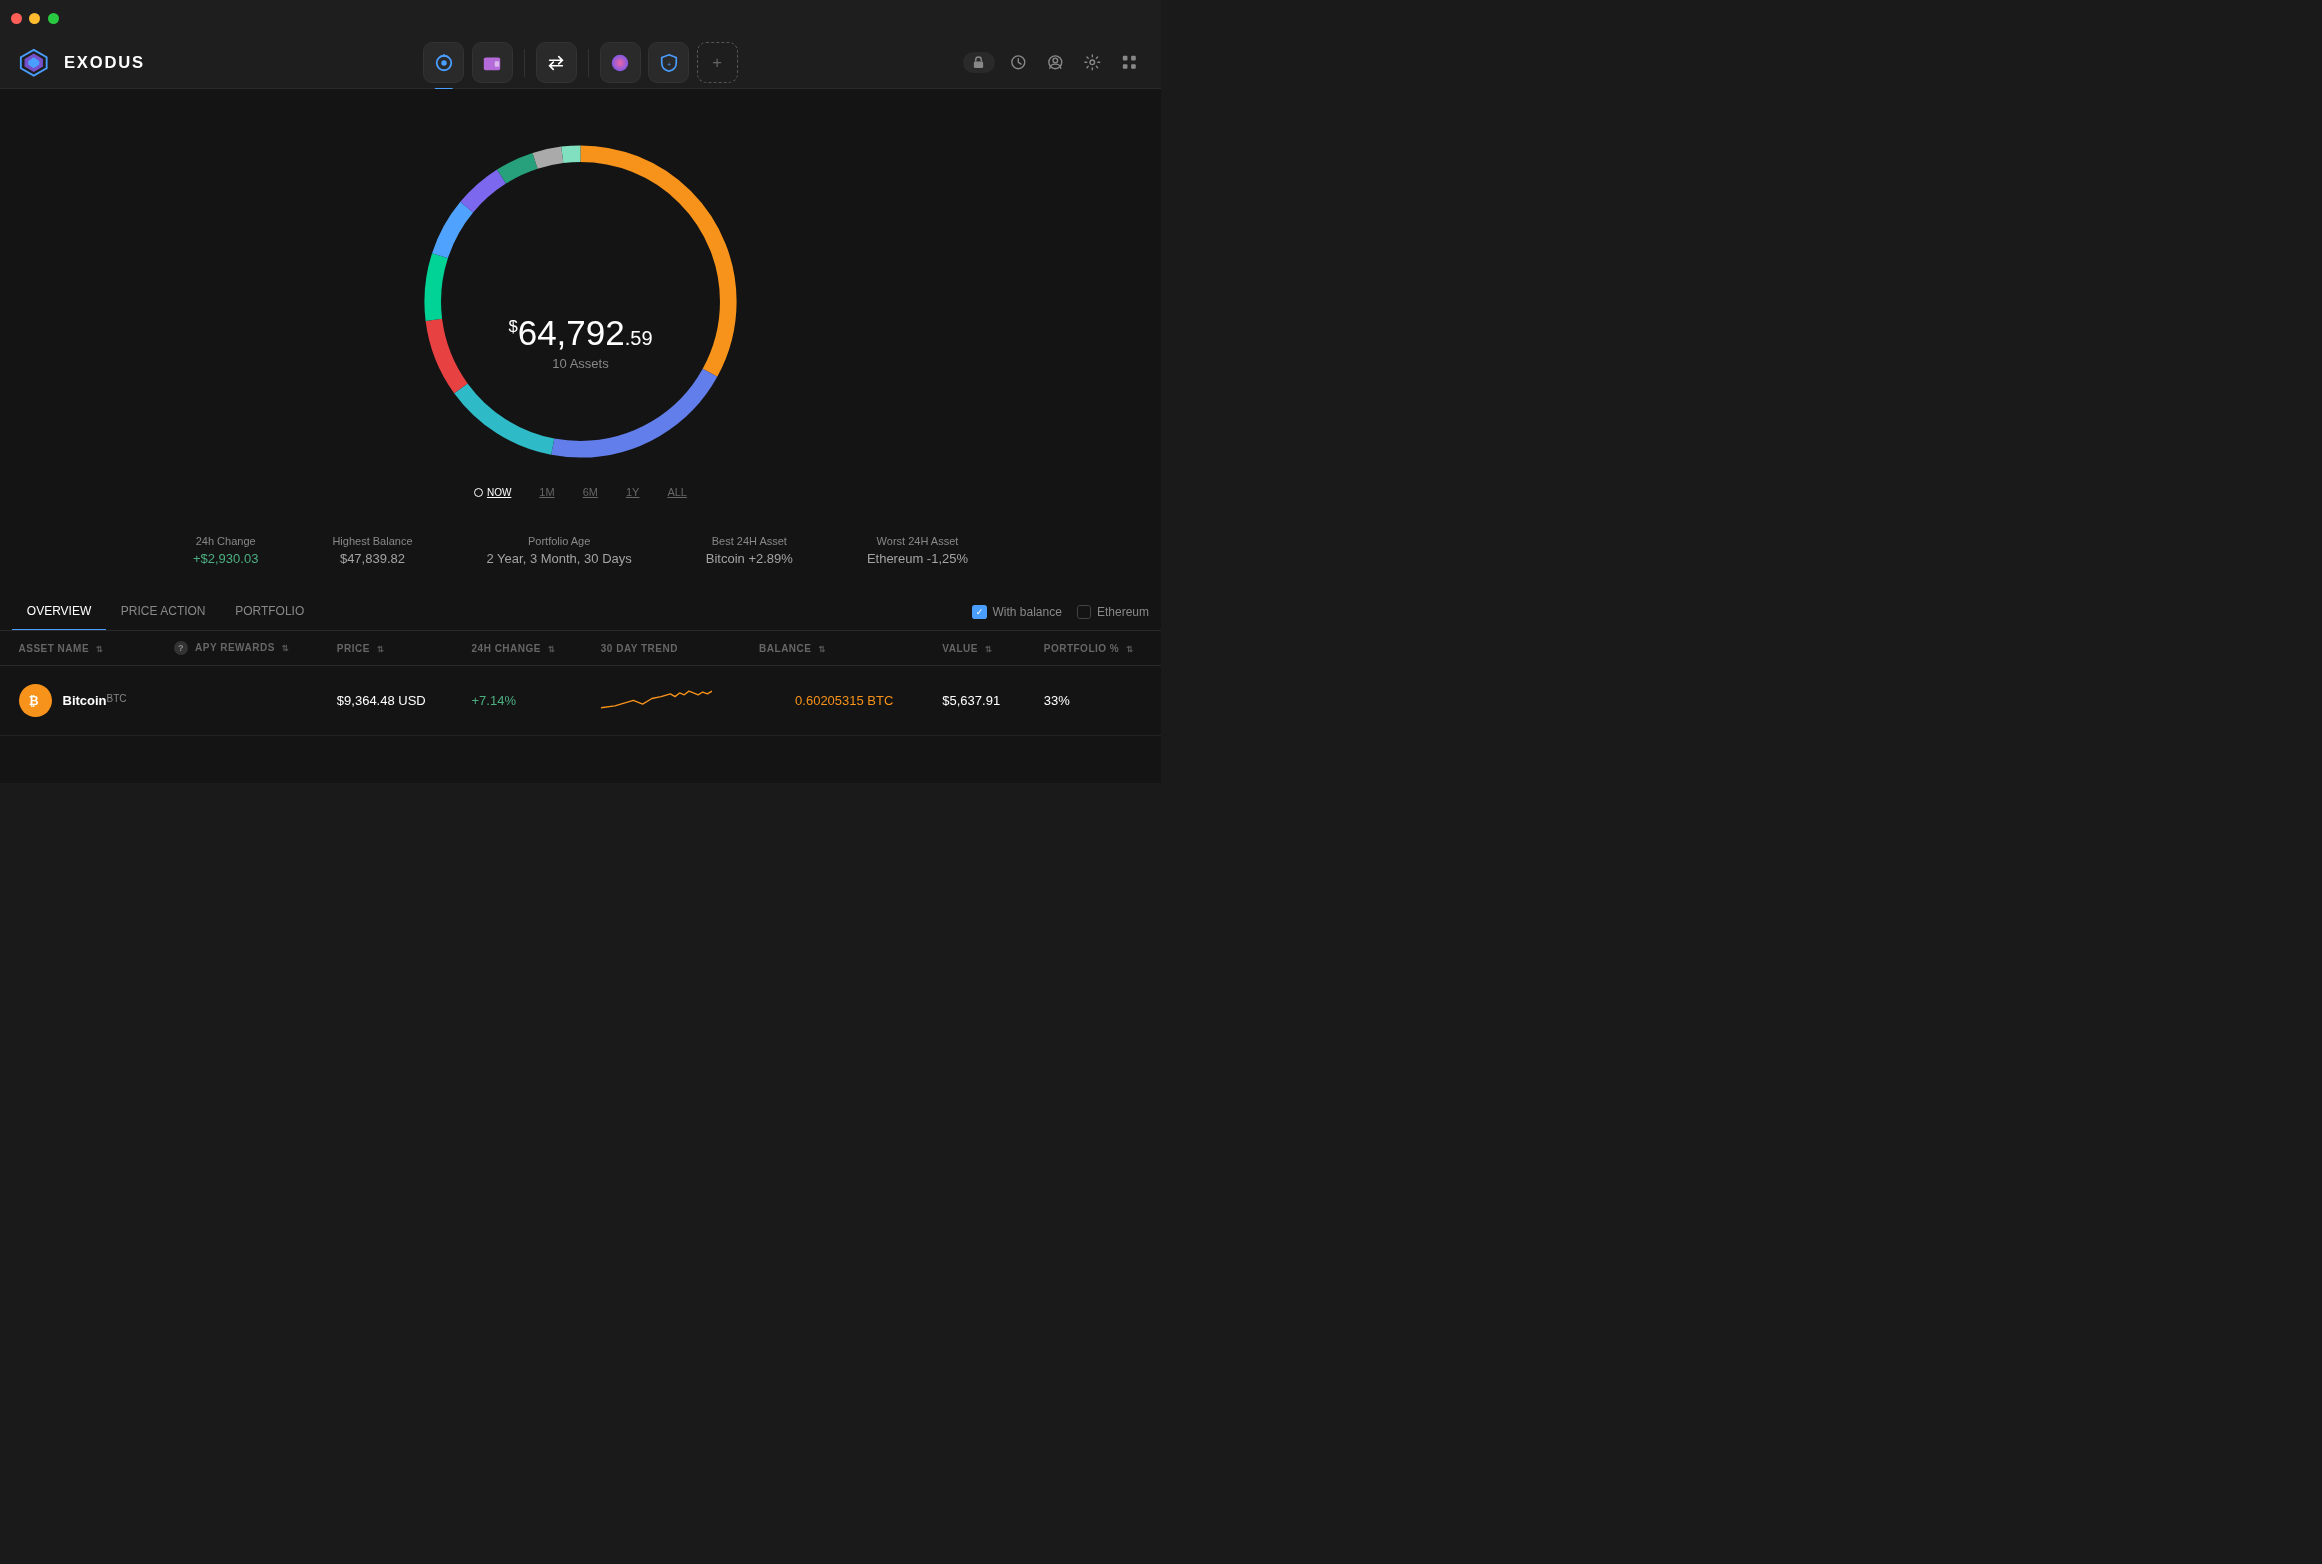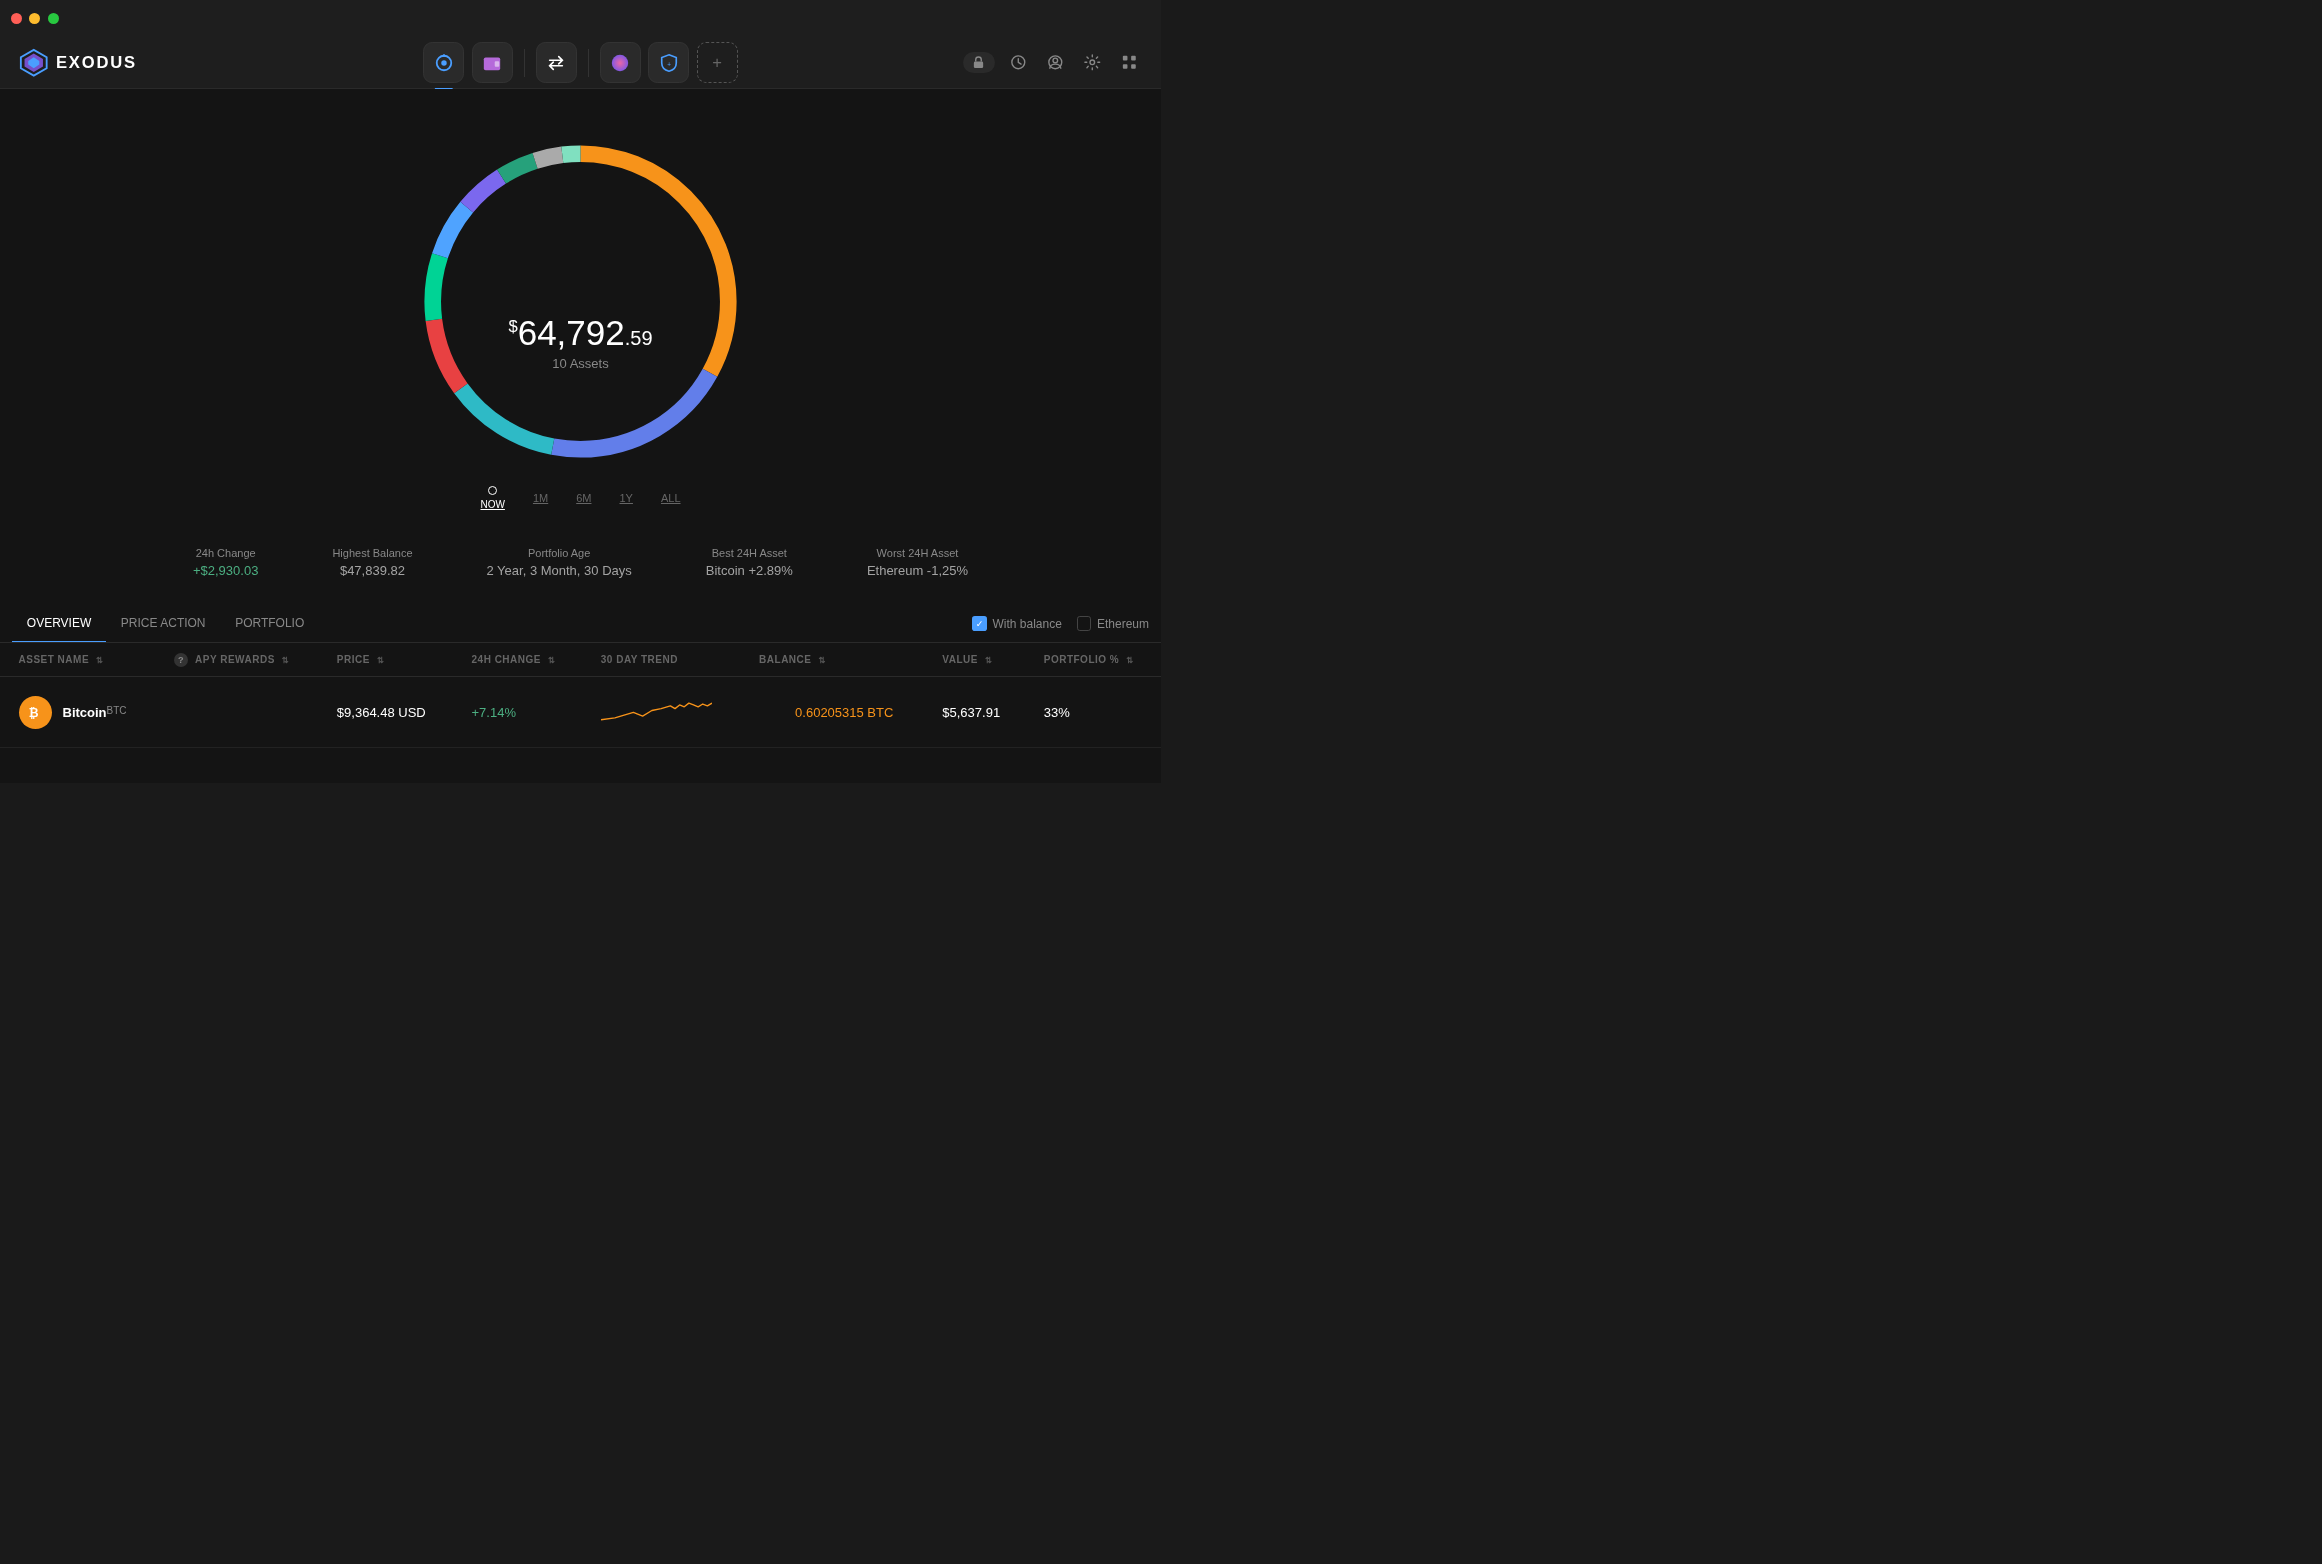--- a/index.html
+++ b/index.html
@@ -34,21 +34,21 @@
       background: #1e1e1e;
       height: 52px;
       display: flex;
       align-items: center;
       padding: 0 18.5px;
       border-bottom: 0.9px solid #2a2a2a;
     }
     .logo-area {
       display: flex;
       align-items: center;
-      gap: 8px;
+      gap: 16px;
       flex: 0 0 185px;
     }
     .logo-icon {
       width: 29.5px; height: 29.5px;
     }
     .logo-text {
       font-size: 16.6px;
       font-weight: 700;
       letter-spacing: 1.8px;
       color: #fff;
@@ -166,21 +166,20 @@
     
     .timeline {
       display: flex;
       align-items: center;
       gap: 28px;
       margin-top: 9.2px;
       position: relative;
     }
     .timeline-dot {
       display: flex;
-      flex-direction: column;
       align-items: center;
       gap: 3.7px;
       text-decoration: underline;
     }
     .timeline-dot-circle {
       width: 9.2px; height: 9.2px;
       border-radius: 50%;
       background: transparent;
       border: 1.8px solid #fff;
     }

